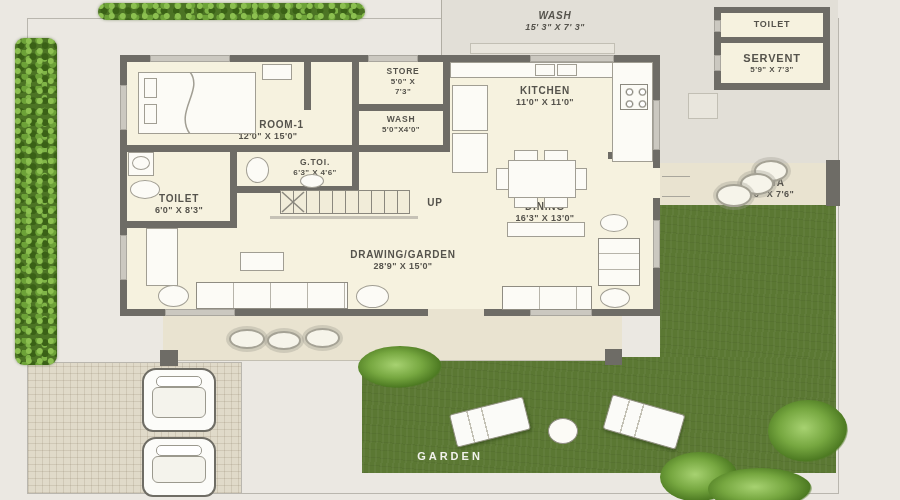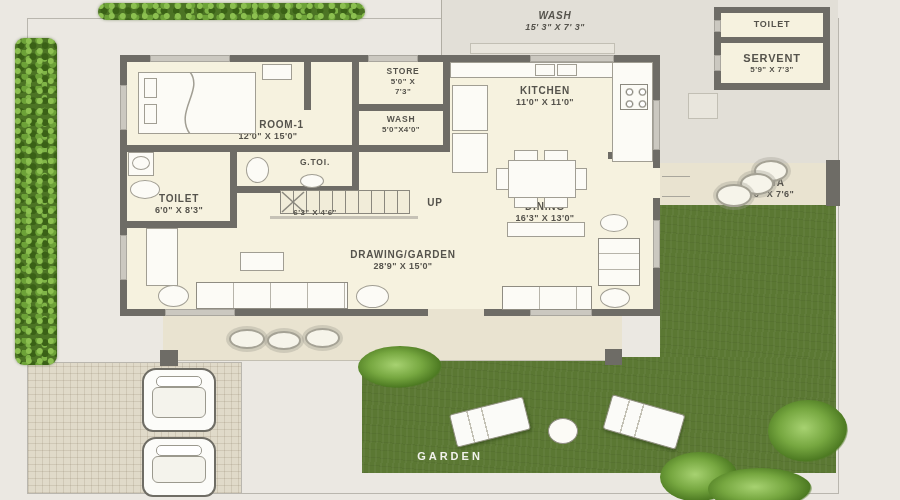--- a/index.html
+++ b/index.html
@@ -140,21 +140,21 @@
     <span class="l2">7'3"</span>
   </div>
   <div class="abs lbl sm" style="left:361px;top:114px;width:80px;">
     <span class="l1">WASH</span>
     <span class="l2">5'0"X4'0"</span>
   </div>
   <div class="abs lbl" style="left:188px;top:118px;width:160px;">
     <span class="l1">BED ROOM-1</span>
     <span class="l2">12'0" X 15'0"</span>
   </div>
-  <div class="abs lbl sm" style="left:250px;top:157px;width:130px;gap:40px;">
+  <div class="abs lbl sm" style="left:250px;top:157px;width:130px;">
     <span class="l1">G.TOI.</span>
     <span class="l2">6'3" X 4'6"</span>
   </div>
   <div class="abs lbl" style="left:120px;top:192px;width:118px;">
     <span class="l1">TOILET</span>
     <span class="l2">6'0" X 8'3"</span>
   </div>
   <div class="abs lbl" style="left:465px;top:200px;width:160px;">
     <span class="l1">DINING</span>
     <span class="l2">16'3" X 13'0"</span>

